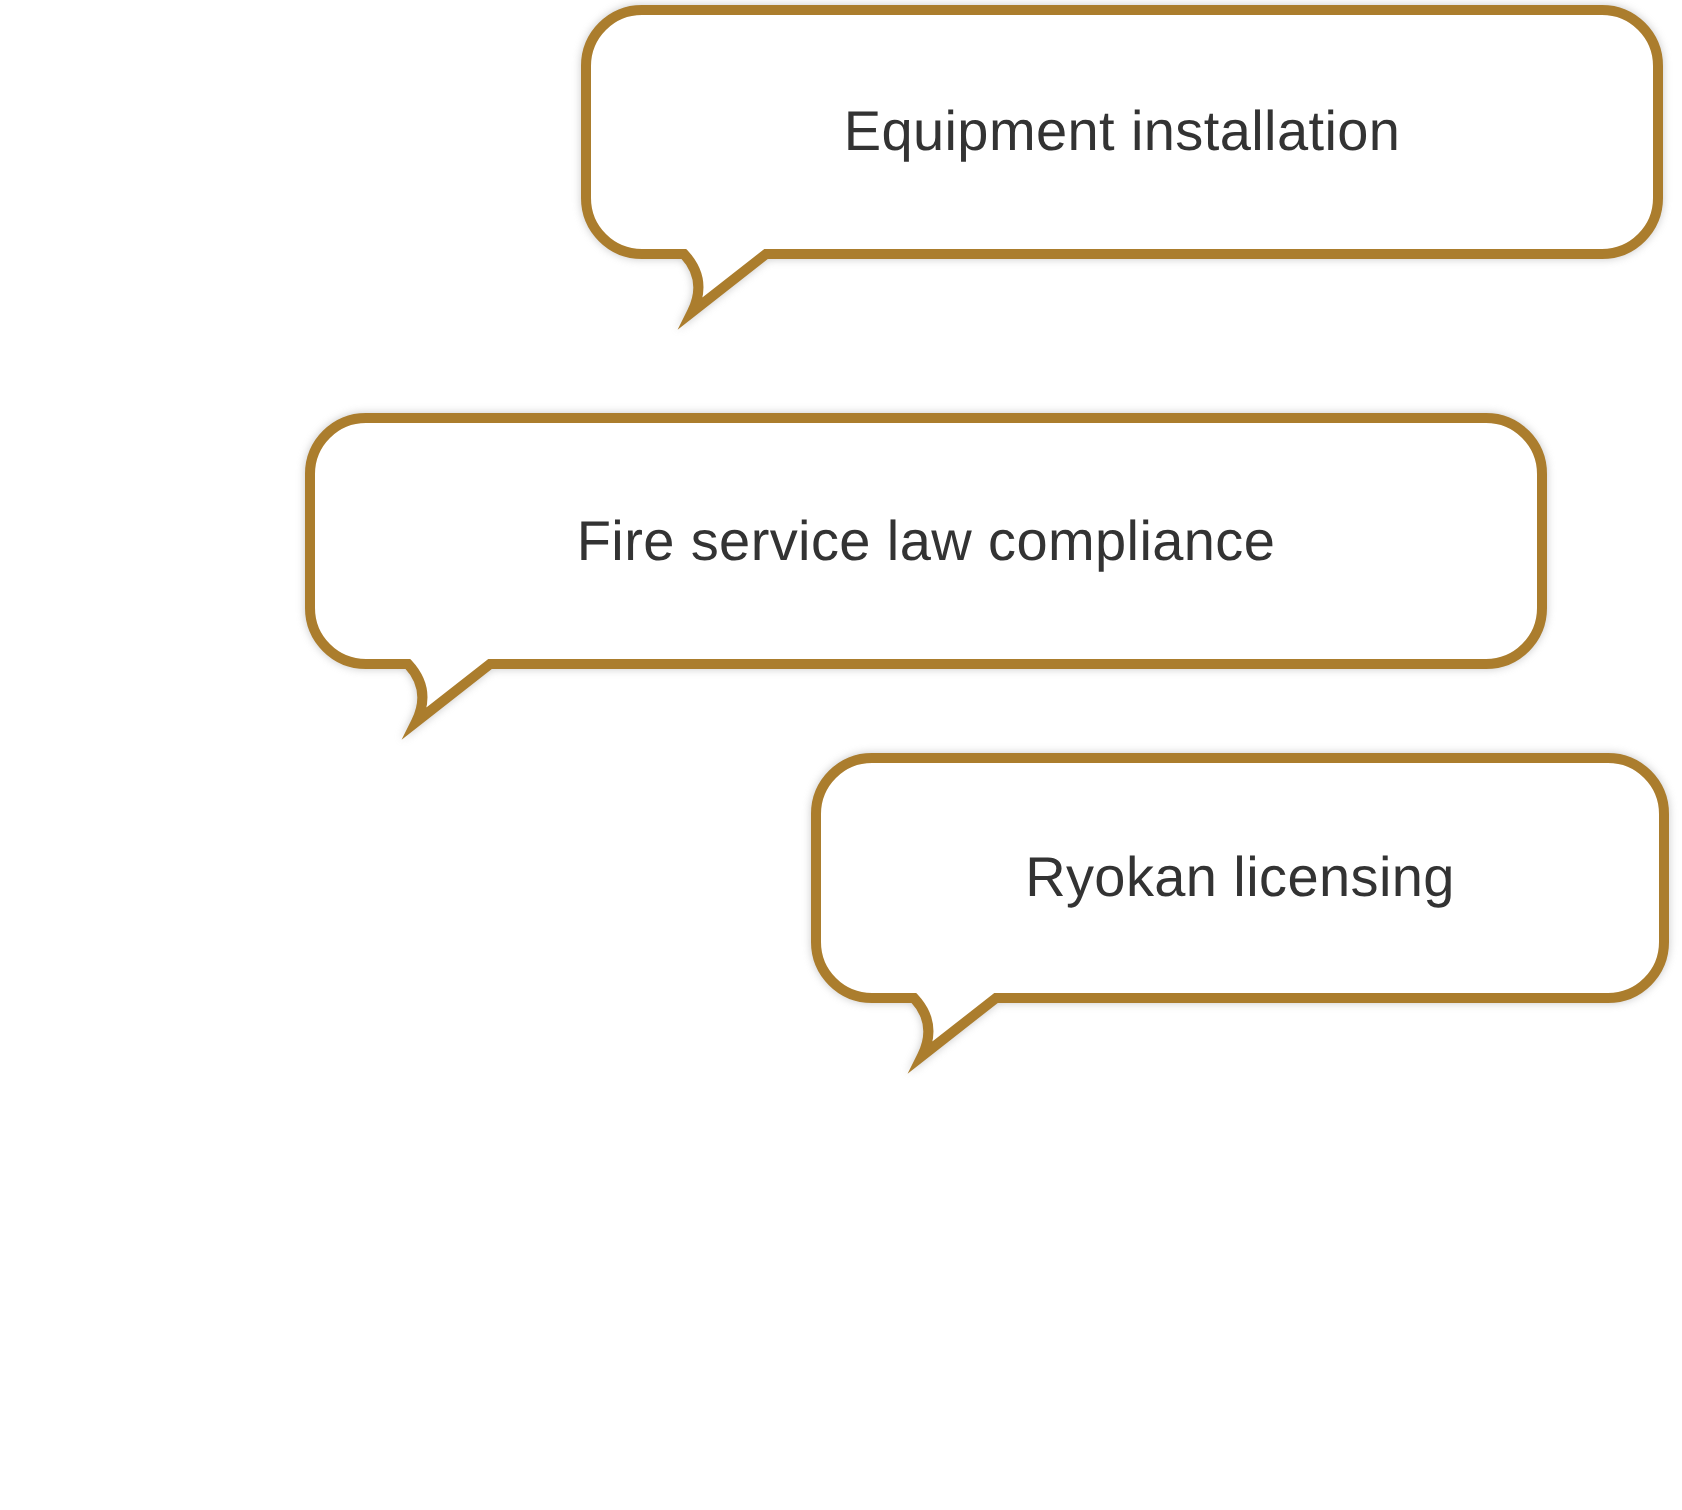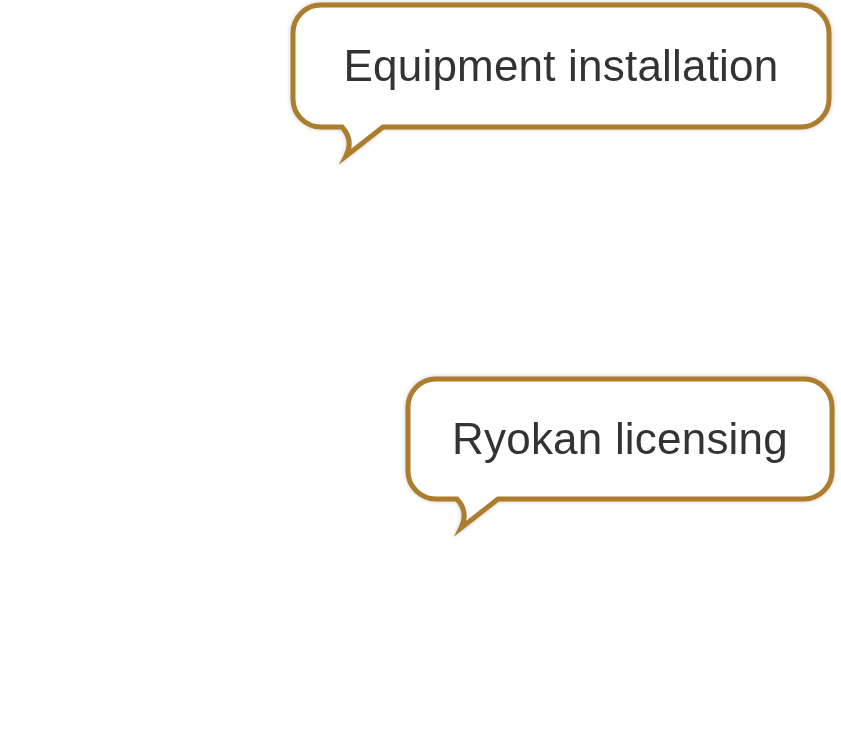--- a/index.html
+++ b/index.html
@@ -33,21 +33,21 @@
     stroke-miterlimit: 8;
   }
   .bubble .label {
     position: absolute;
     left: 0;
     top: 0;
     display: flex;
     align-items: center;
     justify-content: center;
     color: #333333;
-    font-size: 44px;
+    font-size: 28px;
     letter-spacing: 0.2px;
     white-space: nowrap;
   }
   
   .b1 { left: 290px; top: 2px;   width: 542px; height: 128px; }
   .b2 { left: 152px; top: 206px; width: 622px; height: 129px; }
   .b3 { left: 405px; top: 376px; width: 430px; height: 136px; }
   .b4 { left: 2px;   top: 590px; width: 805px; height: 123px; }
   .b1 .label { width: 542px; height: 128px; }
   .b2 .label { width: 622px; height: 129px; }
@@ -59,20 +59,26 @@
 
 <div class="canvas">
 
   <div class="bubble b1">
     <svg width="542" height="162" viewBox="0 0 542 162" aria-hidden="true">
       <path class="outline-path" d="M 31 3 L 511 3 A 28 28 0 0 1 539 31 L 539 97 A 28 28 0 0 1 511 125 L 93 125 L 56 154 Q 64 138 52 125 L 31 125 A 28 28 0 0 1 3 97 L 3 31 A 28 28 0 0 1 31 3 Z"></path>
     </svg>
     <div class="label">Equipment installation</div>
   </div>
 
+  <div class="bubble b2">
+    <svg width="622" height="163" viewBox="0 0 622 163" aria-hidden="true">
+      <path class="outline-path" d="M 31 3 L 591 3 A 28 28 0 0 1 619 31 L 619 98 A 28 28 0 0 1 591 126 L 93 126 L 56 155 Q 64 139 52 126 L 31 126 A 28 28 0 0 1 3 98 L 3 31 A 28 28 0 0 1 31 3 Z"></path>
+    </svg>
+    <div class="label">Fire service law compliance</div>
+  </div>
 
   <div class="bubble b3">
     <svg width="430" height="160" viewBox="0 0 430 160" aria-hidden="true">
       <path class="outline-path" d="M 31 3 L 399 3 A 28 28 0 0 1 427 31 L 427 95 A 28 28 0 0 1 399 123 L 93 123 L 56 152 Q 64 136 52 123 L 31 123 A 28 28 0 0 1 3 95 L 3 31 A 28 28 0 0 1 31 3 Z"></path>
     </svg>
     <div class="label">Ryokan licensing</div>
   </div>
 
 
 </div>

